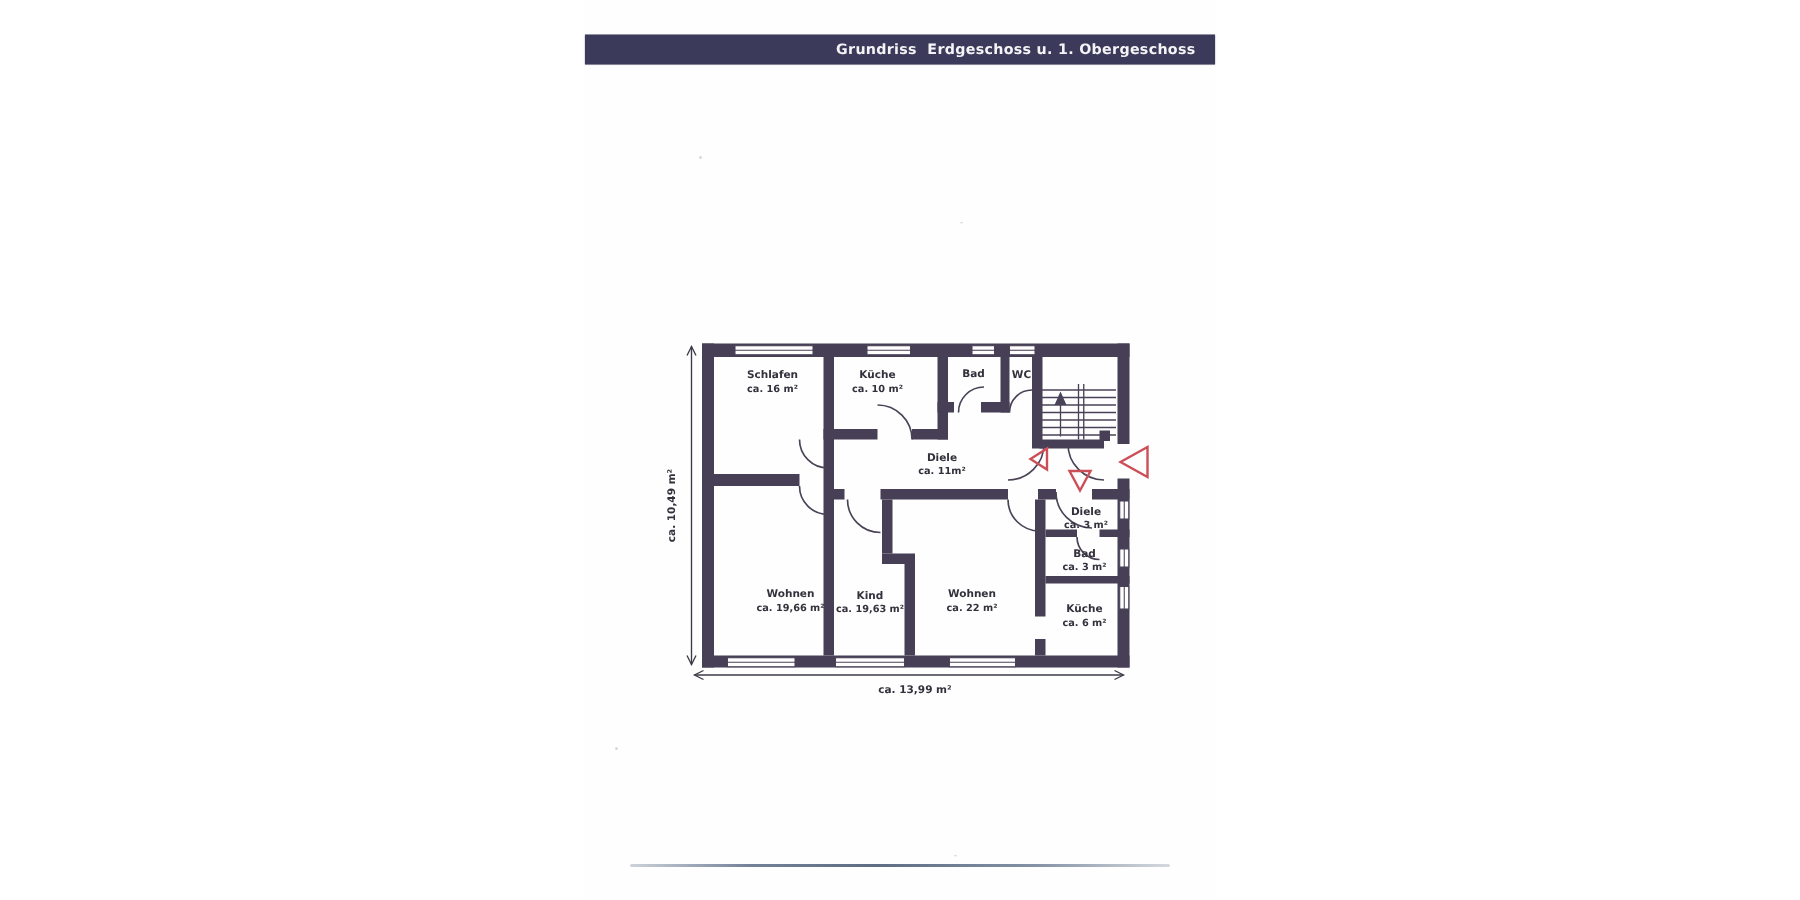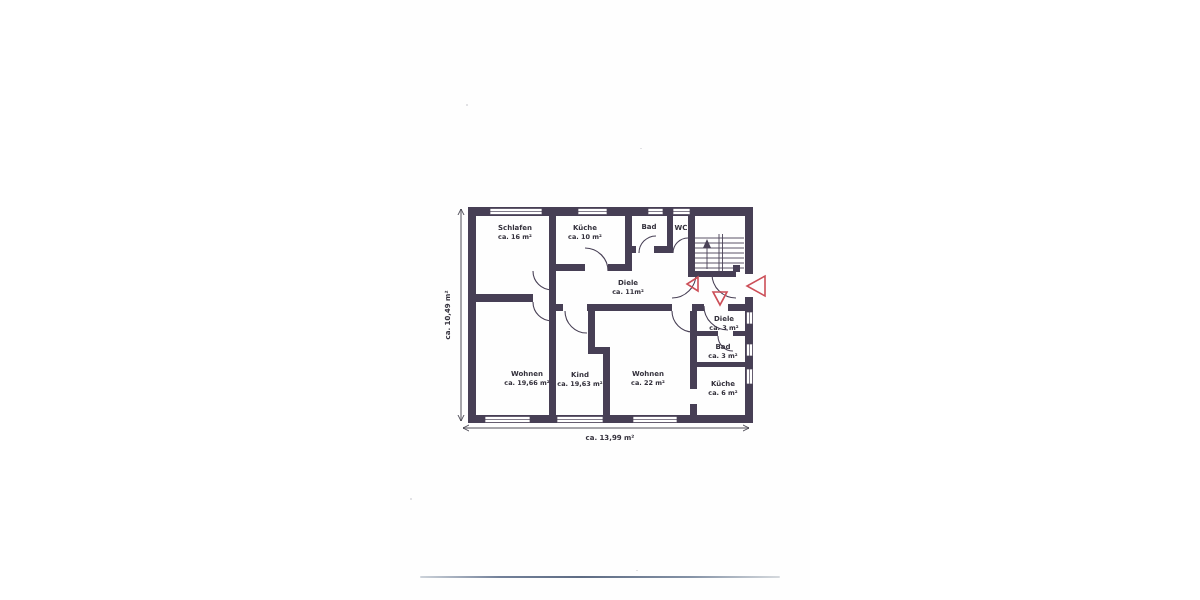--- a/index.html
+++ b/index.html
@@ -3,36 +3,39 @@
 <meta charset="utf-8">
 <style>
   html,body{margin:0;padding:0;background:#ffffff;}
   #canvas{position:relative;width:1200px;height:600px;background:#ffffff;overflow:hidden;
           font-family:"DejaVu Sans", sans-serif;}
   .page{position:absolute;left:390px;top:0;width:420px;height:600px;background:#fefefe;}
   .header-bar{position:absolute;left:0;top:23px;width:420px;height:20px;background:#3b3a5b;
               display:flex;align-items:center;justify-content:flex-end;box-shadow:0 0 1px rgba(40,40,70,.6);}
   .header-bar span{color:#f4f4f6;font-size:9.5px;font-weight:bold;letter-spacing:.2px;
                    padding-right:13px;white-space:pre;}
-  .plan-wrap{position:absolute;left:50px;top:194px;width:340px;height:260px;}
+  .plan-wrap{position:absolute;left:50px;top:216px;width:340px;height:260px;}
   .footer-rule{position:absolute;left:30px;top:576px;width:360px;height:2px;
                background:linear-gradient(90deg,#cdd3da 0%,#73819a 22%,#5e6c84 45%,#8492a6 75%,#d6dade 100%);
                border-radius:1px;}
   .speck{position:absolute;background:#d9d9dc;border-radius:50%;}
   svg text{fill:#34313c;font-family:"DejaVu Sans", sans-serif;font-weight:600;}
   .rname{font-size:7px;}
   .rarea{font-size:6.5px;}
   .dimlabel{font-size:7px;}
 </style>
 </head>
 <body>
 
 <div id="canvas">
   <div class="page">
 
+    <div class="header-bar">
+      <span>Grundriss  Erdgeschoss u. 1. Obergeschoss</span>
+    </div>
 
     <div class="plan-wrap">
       <svg width="340" height="260" viewBox="0 0 340 260">
 
         <g fill="#473f55">
 
           <rect x="28" y="13" width="285" height="9"></rect>
           <rect x="28" y="221" width="285" height="8"></rect>
           <rect x="28" y="13" width="8" height="216"></rect>
           <rect x="305" y="13" width="8" height="67"></rect>

